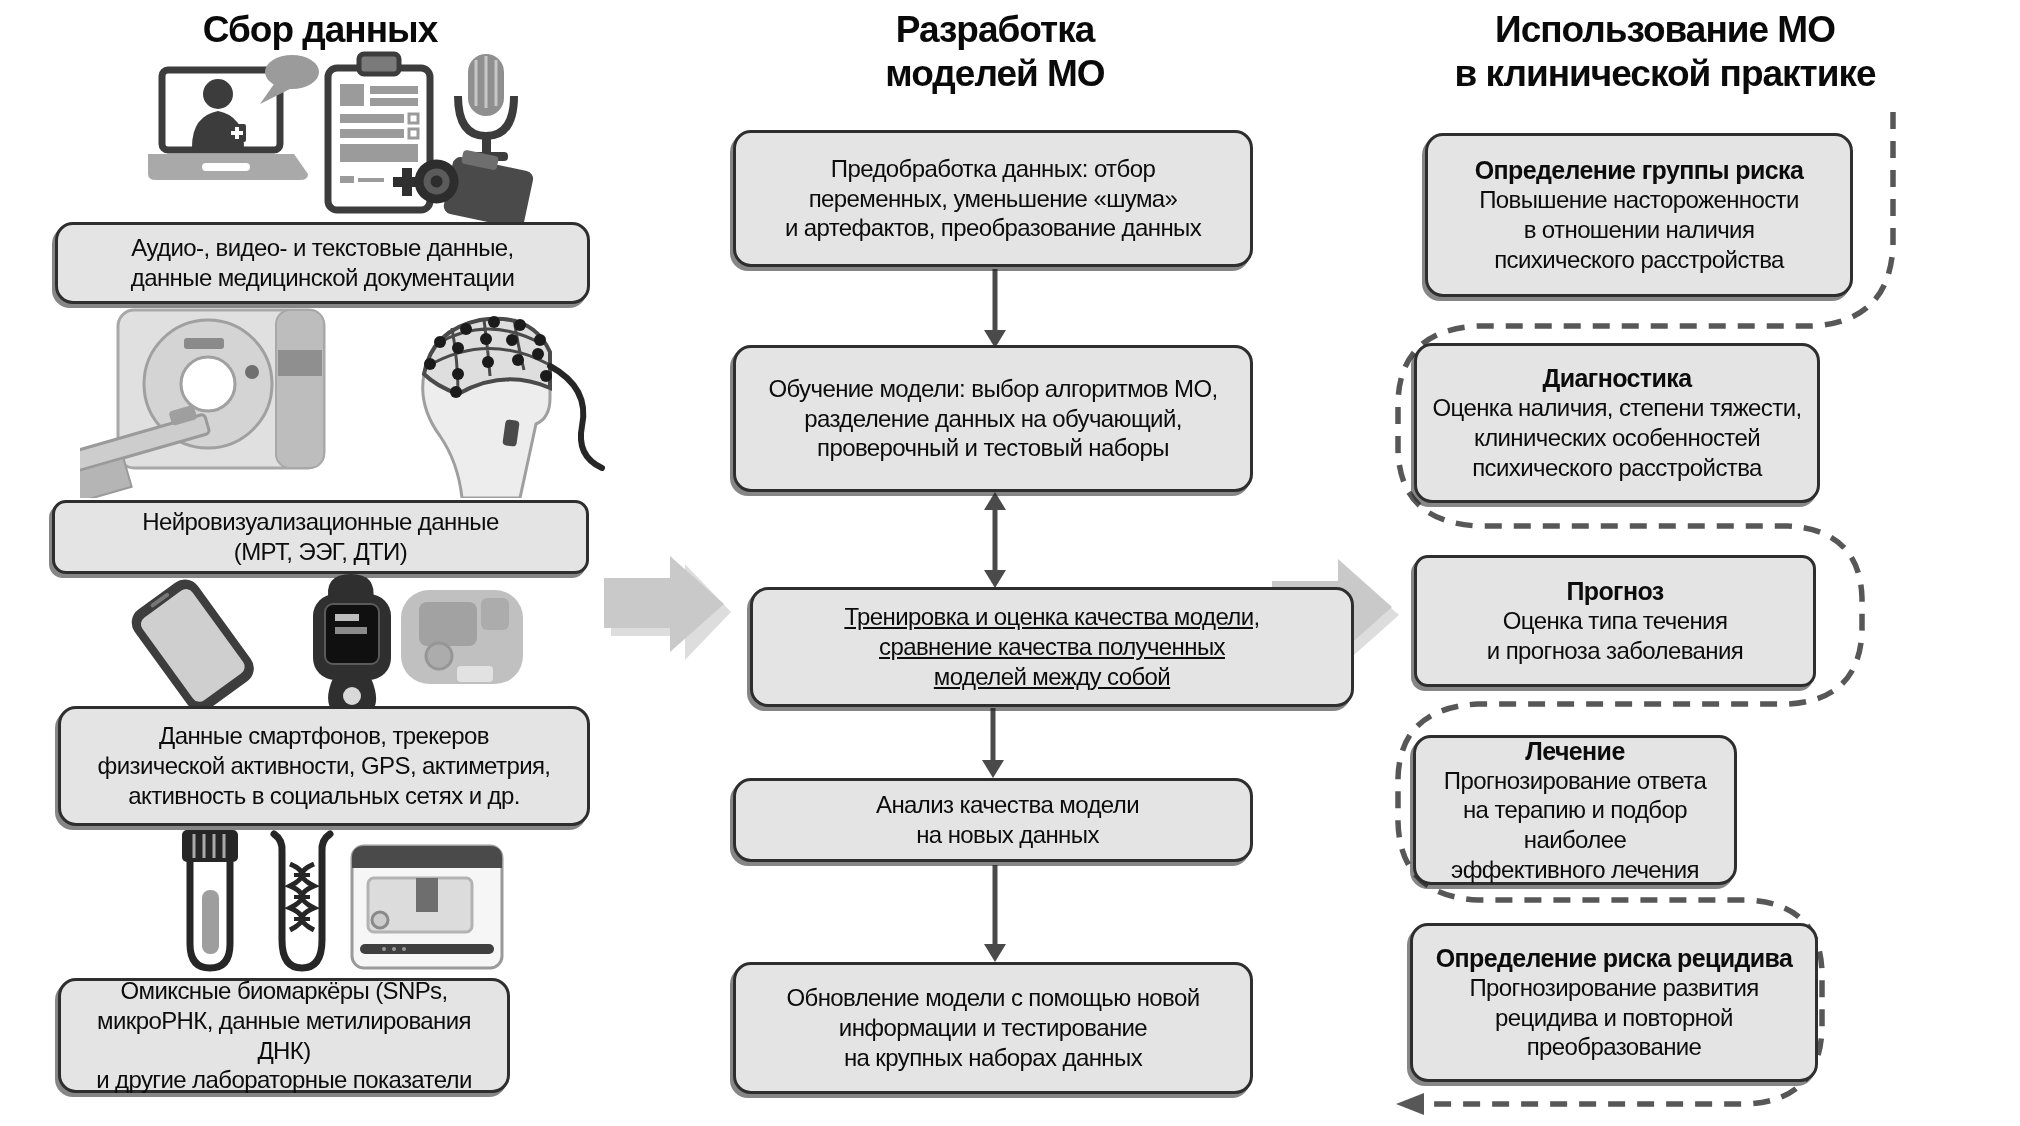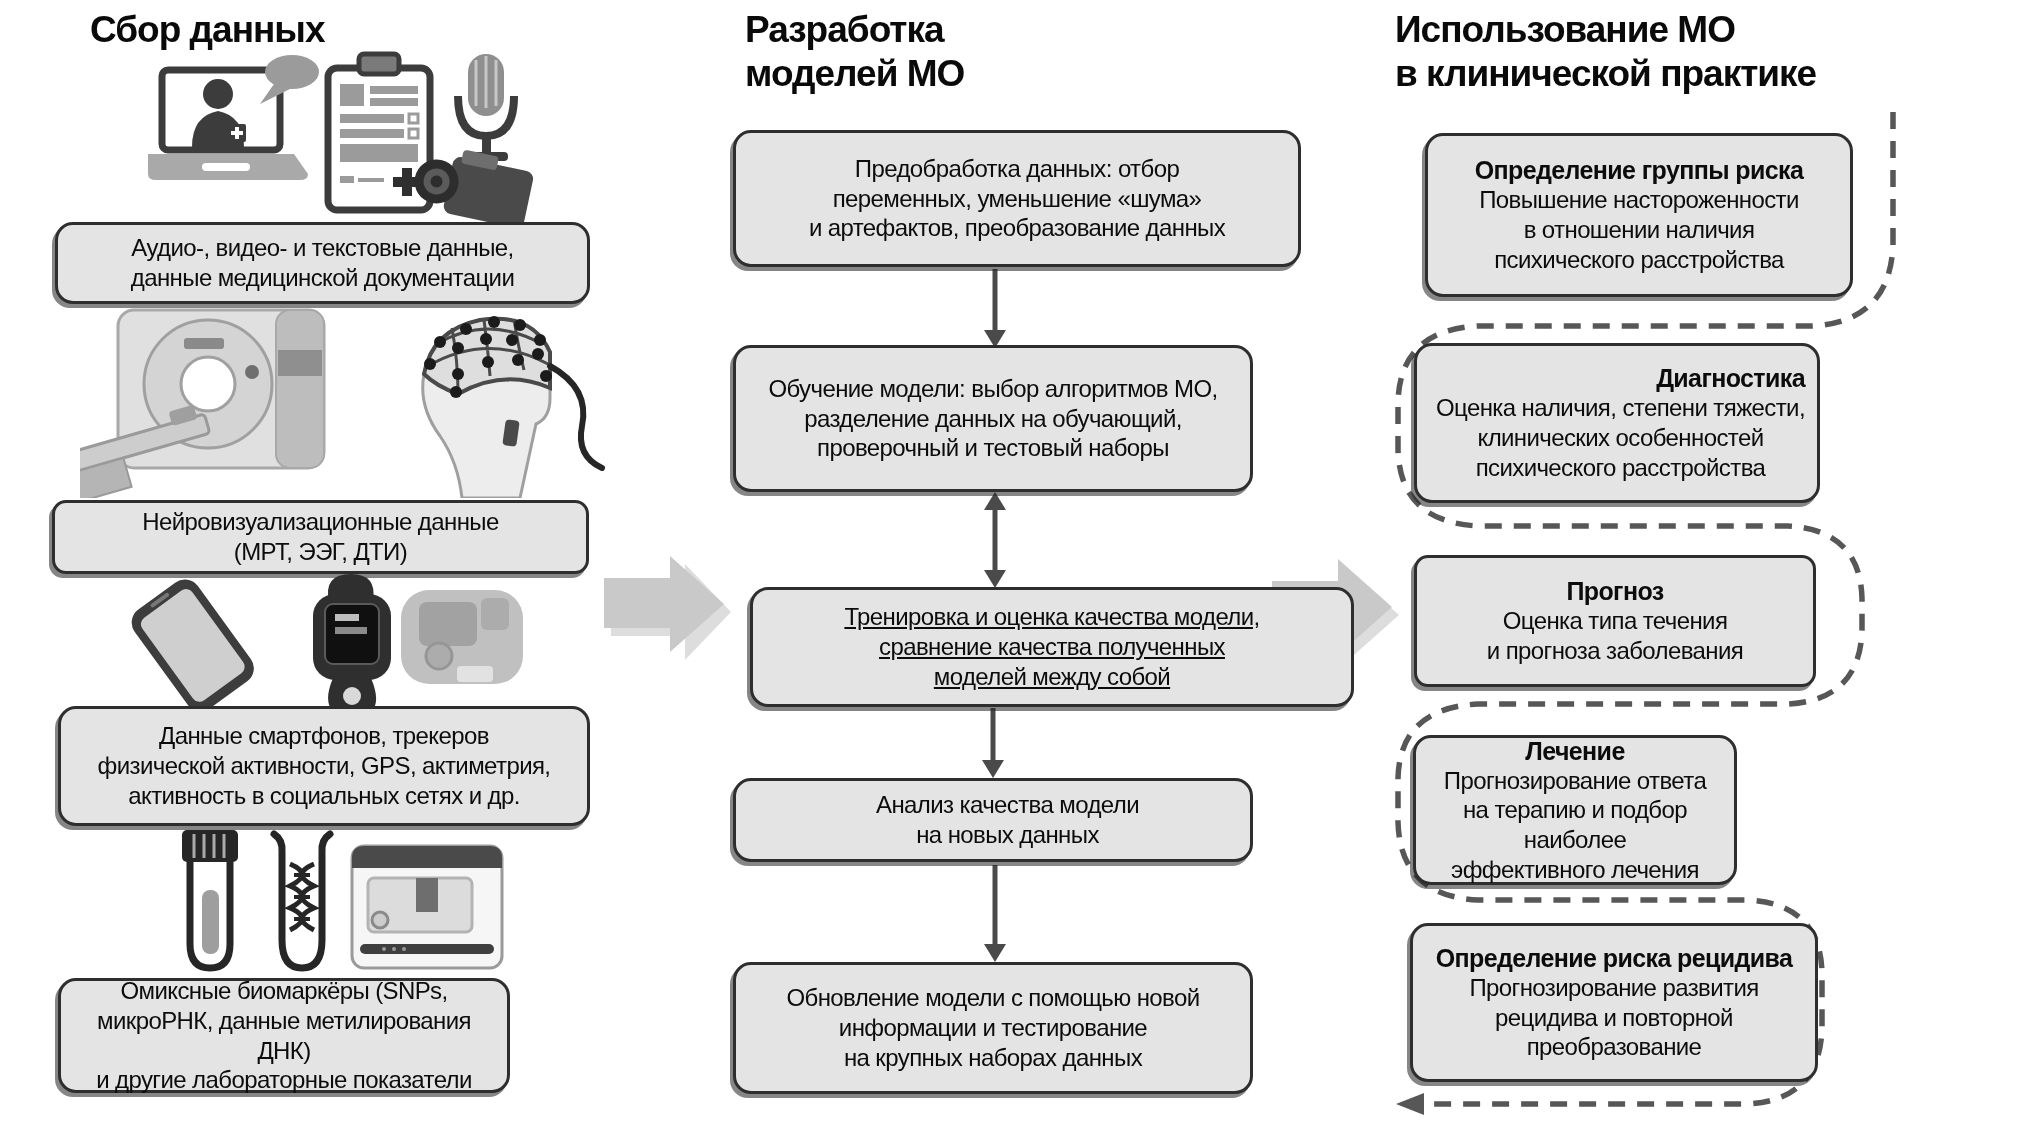--- a/index.html
+++ b/index.html
@@ -1,18 +1,18 @@
 <!DOCTYPE html>
 <html><head>
 <meta charset="utf-8">
 <style>
   html,body{margin:0;padding:0;background:#fff;}
   #canvas{position:relative;width:2020px;height:1126px;background:#fff;overflow:hidden;
           font-family:"Liberation Sans",sans-serif;color:#0c0c0c;}
-  .col-title{position:absolute;font-weight:700;font-size:37px;line-height:1.18;
+  .col-title{position:absolute;font-weight:700;font-size:37px;line-height:1.18;text-align:center;
              white-space:pre-line;letter-spacing:-1px;color:#0a0a0a;}
   .box{position:absolute;background:#e4e4e4;border:3px solid #2e2e2e;border-radius:18px;
        box-shadow:-3px 4px 0 rgba(35,35,35,.55);display:flex;align-items:center;justify-content:center;
        text-align:center;box-sizing:border-box;padding:6px 12px;}
   .bt{white-space:pre-line;font-size:24px;line-height:1.24;letter-spacing:-0.6px;}
   .rbox{flex-direction:column;}
   .rt{font-weight:700;font-size:25px;line-height:1.2;letter-spacing:-0.6px;display:block;}
   .overlay,.ic{position:absolute;pointer-events:none;}
   .overlay{left:0;top:0;}
 </style>
@@ -209,21 +209,21 @@
         <circle cx="52" cy="117" r="2" fill="#9a9a9a"></circle>
     </g>
   </svg>
 
   <div class="box" style="left:58px;top:978px;width:452px;height:115px;">
     <span class="bt">Омиксные биомаркёры (SNPs,
 микроРНК, данные метилирования ДНК)
 и другие лабораторные показатели</span>
   </div>
 
-  <div class="box" style="left:733px;top:130px;width:568px;height:137px;">
+  <div class="box" style="left:733px;top:130px;width:520px;height:137px;">
     <span class="bt">Предобработка данных: отбор
 переменных, уменьшение «шума»
 и артефактов, преобразование данных</span>
   </div>
   <div class="box" style="left:733px;top:345px;width:520px;height:147px;">
     <span class="bt">Обучение модели: выбор алгоритмов МО,
 разделение данных на обучающий,
 проверочный и тестовый наборы</span>
   </div>
   <div class="box" style="left:750px;top:587px;width:604px;height:120px;text-decoration:underline;">
@@ -240,21 +240,21 @@
 информации и тестирование
 на крупных наборах данных</span>
   </div>
 
   <div class="box rbox" style="left:1425px;top:133px;width:428px;height:164px;">
     <b class="rt">Определение группы риска</b>
     <span class="bt">Повышение настороженности
 в отношении наличия
 психического расстройства</span>
   </div>
-  <div class="box rbox" style="left:1414px;top:343px;width:406px;height:160px;align-items:flex-end;">
+  <div class="box rbox" style="left:1414px;top:343px;width:406px;height:160px;">
     <b class="rt">Диагностика</b>
     <span class="bt">Оценка наличия, степени тяжести,
 клинических особенностей
 психического расстройства</span>
   </div>
   <div class="box rbox" style="left:1414px;top:555px;width:402px;height:132px;border-radius:14px;">
     <b class="rt">Прогноз</b>
     <span class="bt">Оценка типа течения
 и прогноза заболевания</span>
   </div>

